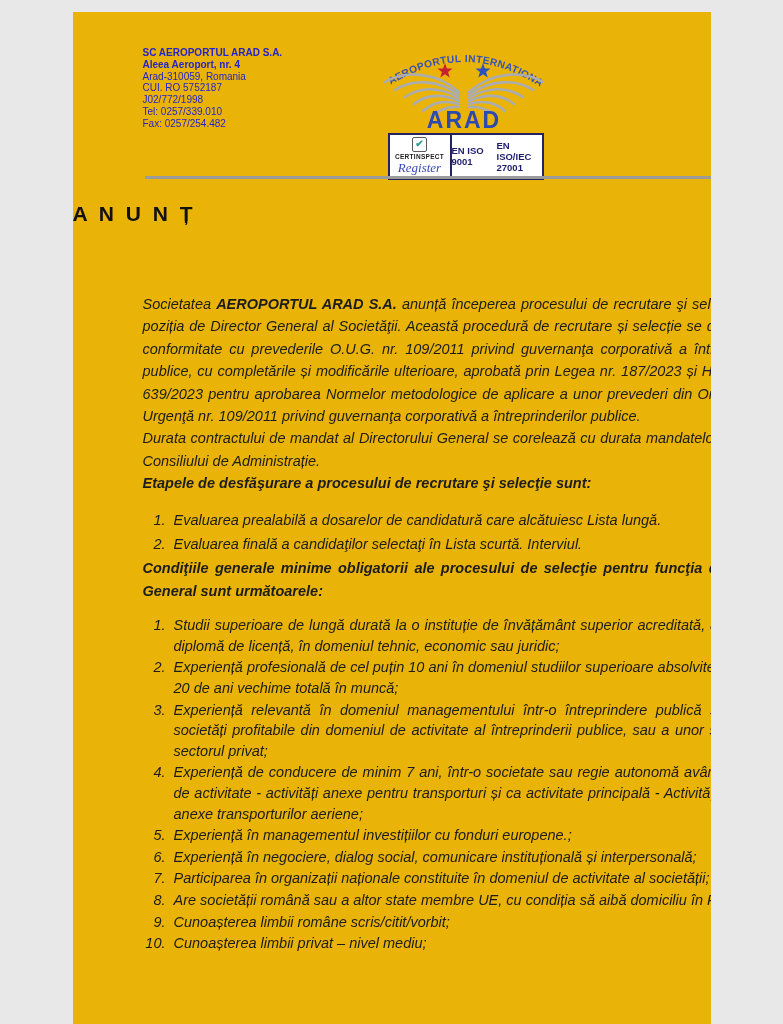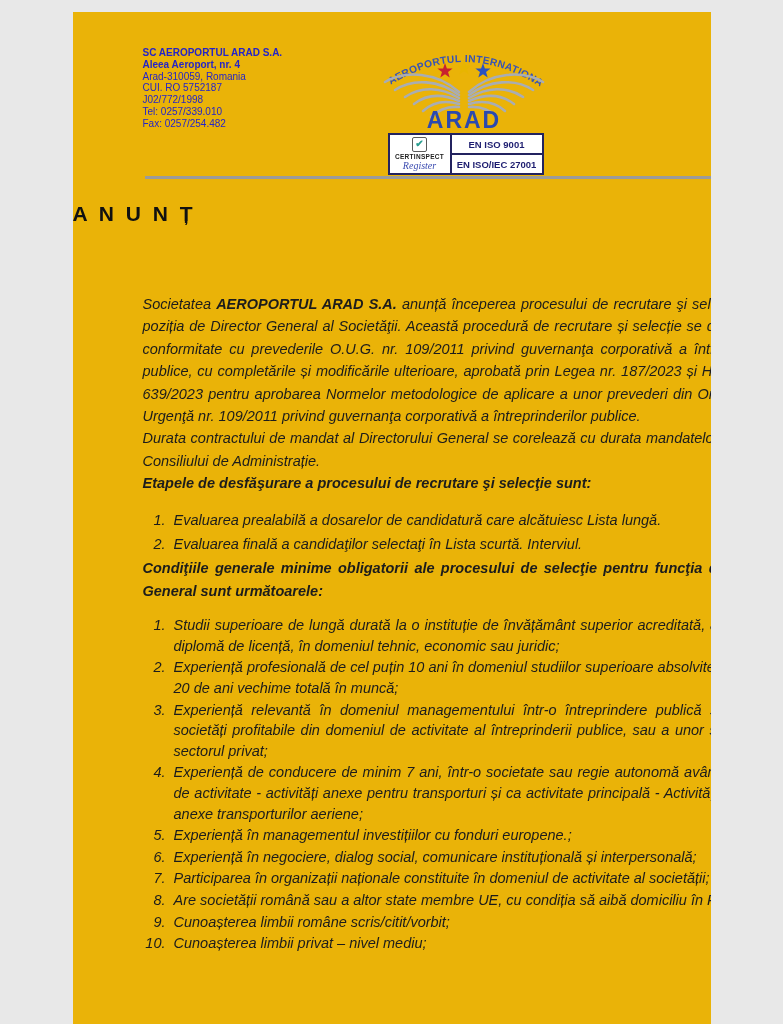--- a/index.html
+++ b/index.html
@@ -22,22 +22,22 @@
   }
   .cert-left {
     width:58px; border-right:2px solid #23235f; padding:2px 1px;
     display:flex; flex-direction:column; align-items:center; justify-content:center;
   }
   .cert-check {
     width:13px; height:13px; border:1px solid #5a5a5a; border-radius:2px;
     font-size:10px; line-height:12px; text-align:center; color:#2a9d8f; font-weight:bold;
   }
   .cert-brand { font-size:6.5px; font-weight:bold; letter-spacing:0.3px; color:#222; margin-top:1px; }
-  .cert-sub   { font-size:10px; font-style:italic; font-family:"Liberation Serif", serif; color:#3a4ab0; }
-  .cert-right { flex:1; display:flex; flex-direction:column; }
+  .cert-sub   { font-size:13px; font-style:italic; font-family:"Liberation Serif", serif; color:#3a4ab0; }
+  .cert-right { flex:1; display:flex; flex-direction:row; }
   .cert-row {
     flex:1; display:flex; align-items:center; justify-content:center;
     font-size:9.5px; font-weight:bold; color:#1d1d70; padding:3px 0;
   }
   .cert-row.first { border-bottom:2px solid #23235f; }
 
   .divider { position:absolute; left:72px; top:164px; width:640px; height:3px; background:#9b9b9b; }
 
   .title {
     position:absolute; left:0; top:190px; width:100%; text-align:left;

